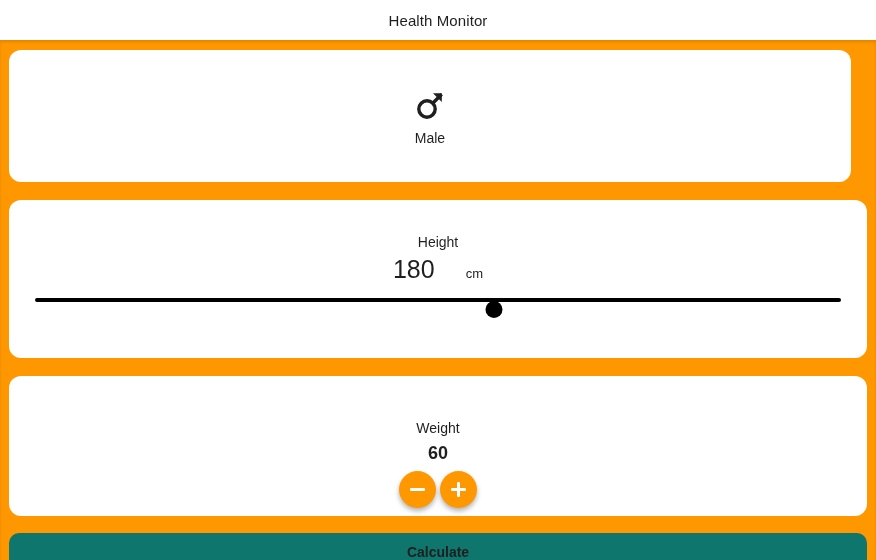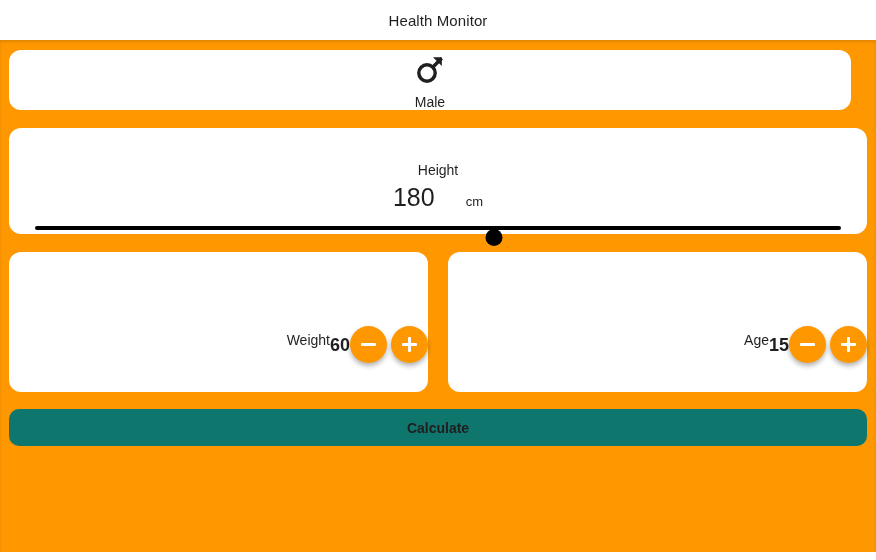--- a/index.html
+++ b/index.html
@@ -58,21 +58,20 @@
   }
   .card {
     background: #ffffff;
     border-radius: 12px;
     position: relative;
   }
   
   .gender-row {
     margin: 10px 25px 0 9px;
     gap: 20px;
-    flex-direction: column;
   }
   .gender-card {
     flex: 1;
     height: 132px;
     display: flex;
     flex-direction: column;
     align-items: center;
     justify-content: center;
   }
   .gender-icon {
@@ -86,21 +85,21 @@
   .gender-icon svg {
     display: block;
   }
   .gender-label {
     font-size: 14px;
     color: #1f1f1f;
   }
   
   .height-card {
     margin: 18px 9px 0 9px;
-    height: 106px;
+    height: 158px;
     display: flex;
     flex-direction: column;
     align-items: center;
     justify-content: flex-start;
     padding-top: 35px;
     box-sizing: border-box;
   }
   .height-label {
     font-size: 14px;
     color: #1f1f1f;
@@ -152,23 +151,23 @@
   }
   
   .stepper-row {
     margin: 18px 9px 0 9px;
     gap: 20px;
   }
   .stepper-card {
     flex: 1;
     height: 140px;
     display: flex;
-    flex-direction: row;
-    align-items: center;
-    justify-content: flex-end;
+    flex-direction: column;
+    align-items: center;
+    justify-content: center;
     padding-top: 36px;
     box-sizing: border-box;
   }
   .stepper-label {
     font-size: 14px;
     color: #1f1f1f;
     line-height: 1;
   }
   .stepper-value {
     font-size: 18px;
@@ -290,32 +289,20 @@
         <div class="stepper-buttons">
           <button class="round-btn minus">
             <span class="glyph"></span>
           </button>
           <button class="round-btn plus">
             <span class="glyph"></span>
           </button>
         </div>
       </div>
 
-      <div class="card stepper-card">
-        <div class="stepper-label">Age</div>
-        <div class="stepper-value">15</div>
-        <div class="stepper-buttons">
-          <button class="round-btn minus">
-            <span class="glyph"></span>
-          </button>
-          <button class="round-btn plus">
-            <span class="glyph"></span>
-          </button>
-        </div>
-      </div>
 
     </div>
 
     <div class="calculate-wrap">
       <button class="calculate-btn">Calculate</button>
     </div>
 
   </div>
 
   <div class="bottom-strip"></div>

